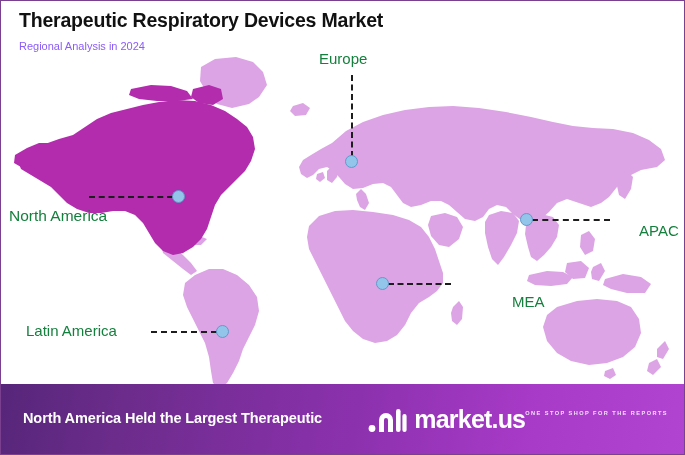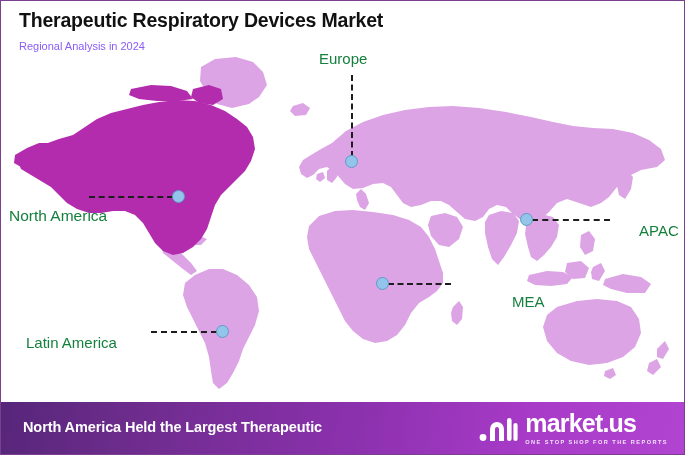--- a/index.html
+++ b/index.html
@@ -77,32 +77,32 @@
     color:#15803d;
     font-weight:normal;
     font-size:15px;
     line-height:1.22;
     white-space:nowrap;
     z-index:35;
   }
   .region-label .val{display:block;}
 
   #label-north-america{left:8px; top:206px; font-size:15.5px; width:150px;}
-  #label-latin-america{left:25px; top:321px;margin-top:12px;}
+  #label-latin-america{left:25px; top:321px;}
   #label-europe{left:318px; top:49px;}
   #label-mea{left:463px;  top:292px;margin-left:48px;}
   #label-apac{left:590px; top:221px;margin-left:48px;}
 
   
   #footer{
     position:absolute;
     left:0;
     bottom:0;
     width:685px;
-    height:52px;
+    height:70px;
     background:linear-gradient(100deg,#56267A 0%,#6C2C8B 18%,#8C31AE 52%,#A93BC9 78%,#B244D2 100%);
     z-index:50;
     display:flex;
     align-items:center;
     justify-content:space-between;
     box-sizing:border-box;
     padding:0 14px 0 22px;
   }
   #footer-text{
     color:#ffffff;
@@ -112,21 +112,21 @@
     letter-spacing:-0.1px;
   }
   #footer-text span{display:block;}
   #brand{
     display:flex;
     align-items:center;
     gap:7px;
     padding-right:4px;
   }
   #brand-mark{flex:0 0 auto;}
-  #brand-words{display:flex;flex-direction:column;align-items:flex-start;}
+  #brand-words{display:flex;flex-direction:row;align-items:flex-start;}
   #brand-name{
     color:#ffffff;
     font-size:25px;
     font-weight:bold;
     letter-spacing:-0.8px;
     line-height:1;
   }
   #brand-tagline{
     color:#f3e2fb;
     font-size:5.6px;

